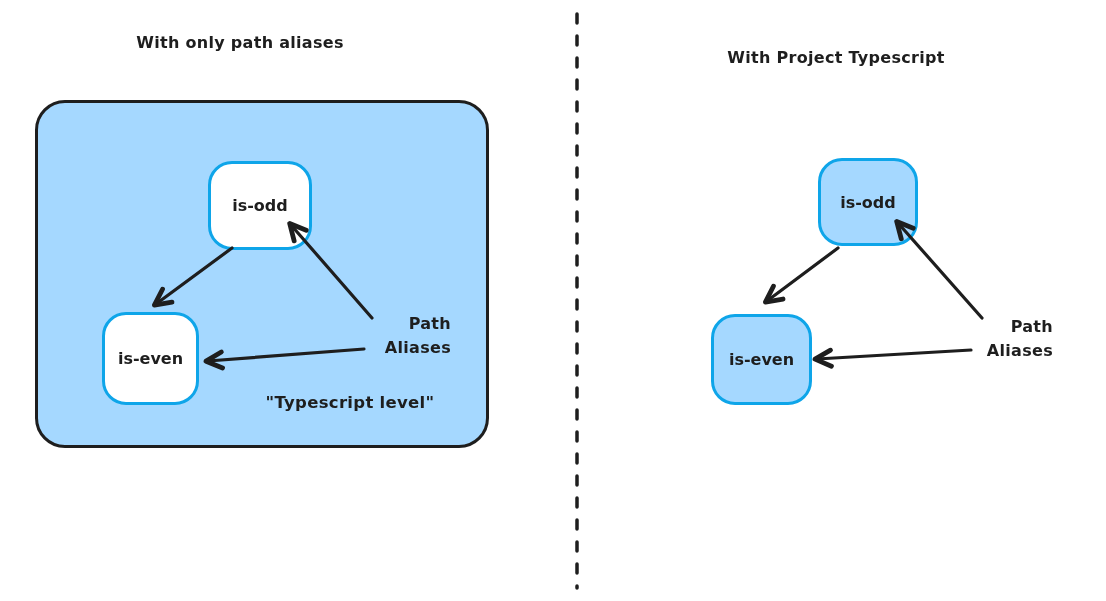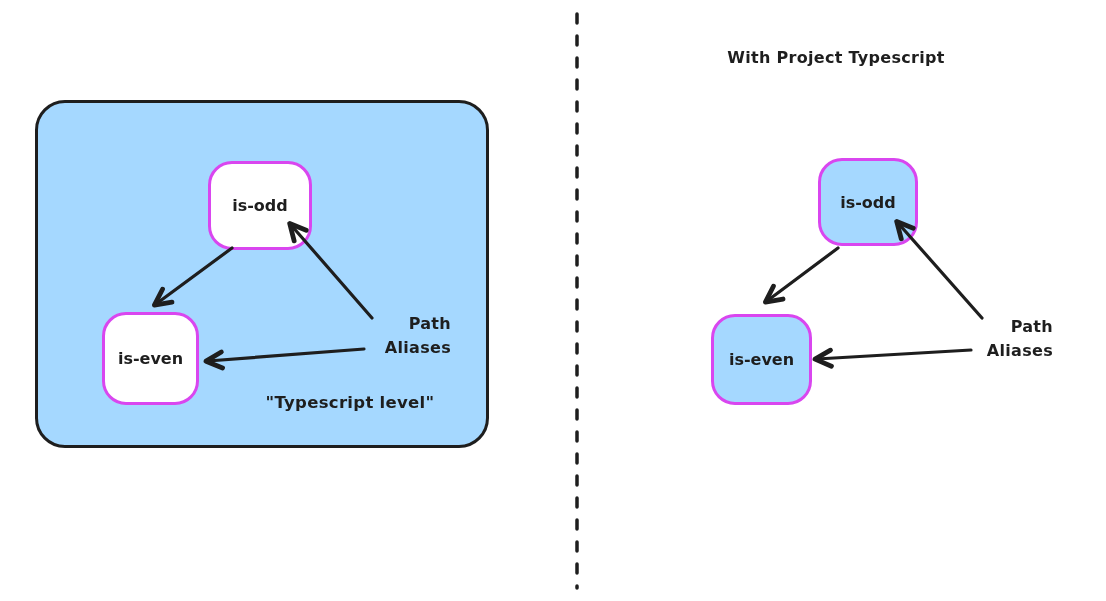--- a/index.html
+++ b/index.html
@@ -29,21 +29,21 @@
     text-align: center;
   }
   .container-box {
     position: absolute;
     border: 3px solid #1e1e1e;
     border-radius: 30px;
     background: #a5d8ff;
   }
   .node-box {
     position: absolute;
-    border: 3px solid #d946ef;
+    border: 3px solid #0ea5e9;
     border-radius: 24px;
     display: flex;
     align-items: center;
     justify-content: center;
     font-size: 16px;
     font-weight: 600;
     color: #1e1e1e;
     box-sizing: border-box;
   }
   .node-white { background: #ffffff; }
@@ -64,20 +64,21 @@
     left: 0;
     top: 0;
     pointer-events: none;
   }
 </style>
 </head>
 <body>
 
 <div class="canvas">
 
+  <div class="panel-title hand" style="left:120px; top:33px; width:240px;">With only path aliases</div>
   <div class="panel-title hand" style="left:716px; top:48px; width:240px;">With Project Typescript</div>
 
   <div class="container-box" style="left:35px; top:100px; width:448px; height:342px;"></div>
 
   <div class="node-box node-white" style="left:208px; top:161px; width:104px; height:89px;">
     <span>is-odd</span>
   </div>
   <div class="node-box node-white" style="left:102px; top:312px; width:97px; height:93px;">
     <span>is-even</span>
   </div>

